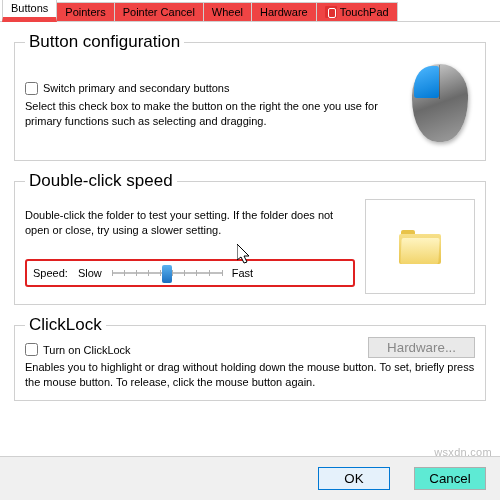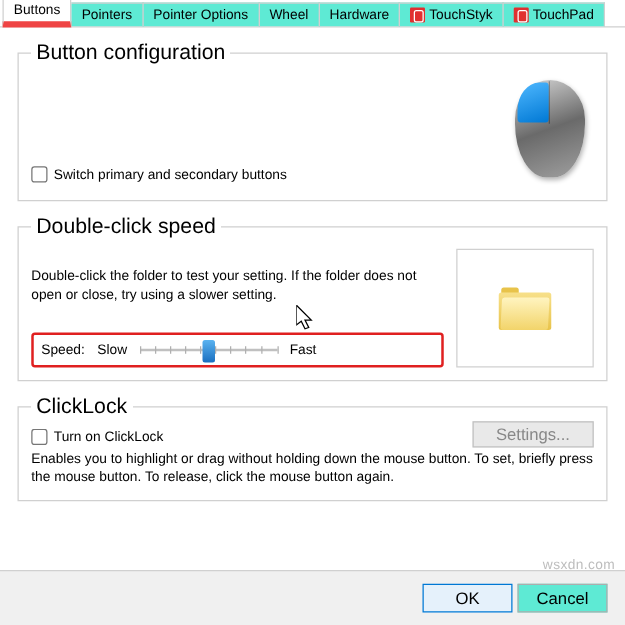--- a/index.html
+++ b/index.html
@@ -17,21 +17,21 @@
     display: flex;
     border-bottom: 1px solid #d0d0d0;
     padding-left: 2px;
     height: 22px;
     align-items: flex-end;
   }
   .tab {
     padding: 3px 8px;
     border: 1px solid #d0d0d0;
     border-bottom: none;
-    background: #5eead4;
+    background: #ef4444;
     margin-right: -1px;
     cursor: pointer;
     display: flex;
     align-items: center;
     gap: 3px;
     position: relative;
   }
   .tab.active {
     background: #fff;
     border-bottom: 5px solid #ef4444;
@@ -59,21 +59,21 @@
   fieldset {
     border: 1px solid #d0d0d0;
     margin: 0 0 10px 0;
     padding: 8px 10px 10px 10px;
     position: relative;
   }
   legend {
     padding: 0 4px;
     font-size: 17px;
   }
-  .row { display: flex; align-items: flex-end; gap: 10px; }
+  .row { display: flex; align-items: center; gap: 10px; }
   .col { flex: 1; }
   .chk-row {
     display: flex;
     align-items: center;
     gap: 5px;
     margin-bottom: 4px;
   }
   input[type=checkbox] {
     width: 13px; height: 13px;
     margin: 0;
@@ -180,21 +180,21 @@
     color: #888;
     margin-top: -6px;
   }
   .bottom-bar {
     position: absolute;
     left: 0; right: 0; bottom: 0;
     border-top: 1px solid #d0d0d0;
     padding: 10px 14px;
     display: flex;
     justify-content: flex-end;
-    gap: 4px;
+    gap: 24px;
     background: #f0f0f0;
   }
   .btn {
     min-width: 72px;
     padding: 3px 12px;
     border: 1px solid #adadad;
     background: #5eead4;
     cursor: pointer;
     text-align: center;
   }
@@ -219,48 +219,45 @@
 <body>
 
 <div class="tabs">
   <div class="tab active">
       <span>Buttons</span>
     </div>
   <div class="tab">
       <span>Pointers</span>
     </div>
   <div class="tab">
-      <span>Pointer Options</span>
+      <span>Pointer Cancel</span>
     </div>
   <div class="tab">
       <span>Wheel</span>
     </div>
   <div class="tab">
       <span>Hardware</span>
-    </div>
-  <div class="tab">
-      <span class="tab-icon"></span>
-      <span>TouchStyk</span>
     </div>
   <div class="tab">
       <span class="tab-icon"></span>
       <span>TouchPad</span>
     </div>
 </div>
 
 <div class="pane">
 
   <fieldset>
     <legend>Button configuration</legend>
     <div class="row">
       <div class="col">
         <div class="chk-row">
           <input type="checkbox" style="">
           <label>Switch primary and secondary buttons</label>
         </div>
+        <div class="desc">Select this check box to make the button on the right the one you use for primary functions such as selecting and dragging.</div>
       </div>
       <div class="mouse-img">
         <div class="mouse-body"></div>
         <div class="mouse-btn-left"></div>
         <div class="mouse-split"></div>
       </div>
     </div>
   </fieldset>
 
   <fieldset>
@@ -293,21 +290,21 @@
           <div class="folder-tab"></div>
           <div class="folder-back"></div>
           <div class="folder-front"></div>
         </div>
       </div>
     </div>
   </fieldset>
 
   <fieldset>
     <legend>ClickLock</legend>
-    <button class="settings-btn" disabled="">Settings...</button>
+    <button class="settings-btn" disabled="">Hardware...</button>
     <div class="chk-row">
       <input type="checkbox" style="">
       <label>Turn on ClickLock</label>
     </div>
     <div class="desc">Enables you to highlight or drag without holding down the mouse button. To set, briefly press the mouse button. To release, click the mouse button again.</div>
   </fieldset>
 
 </div>
 
 <div class="bottom-bar">

